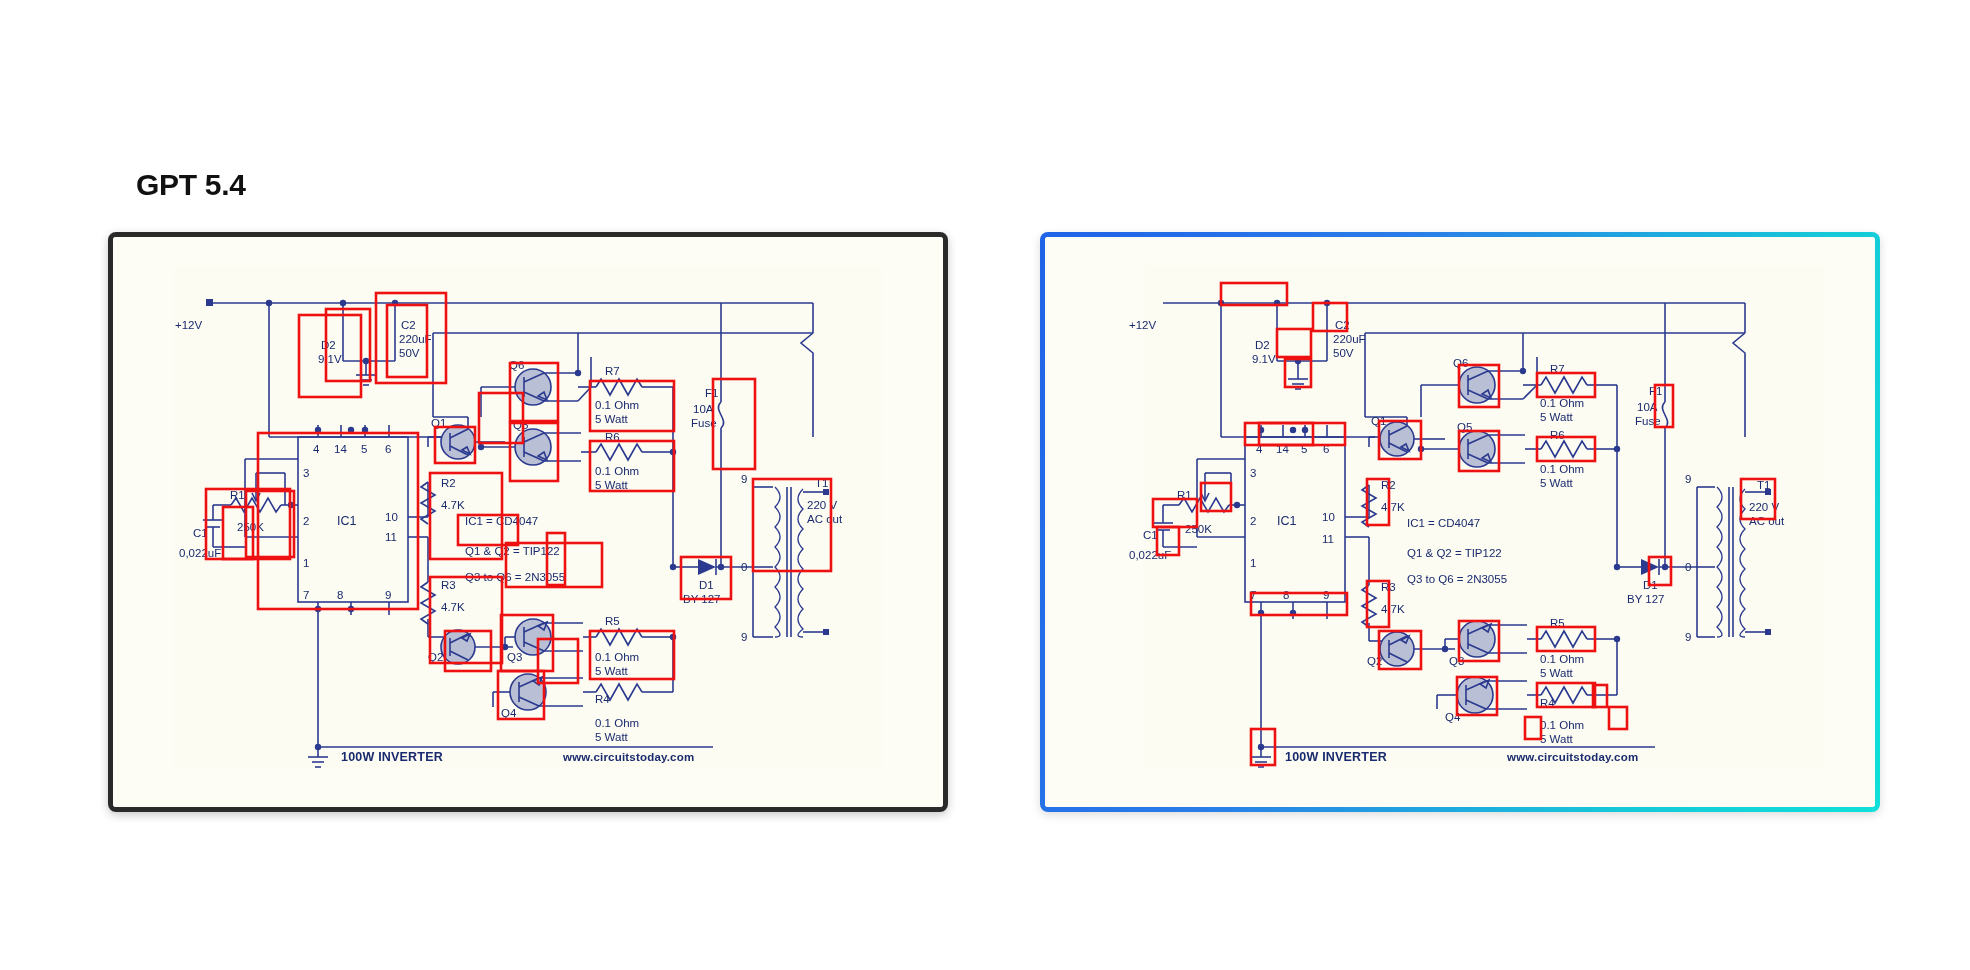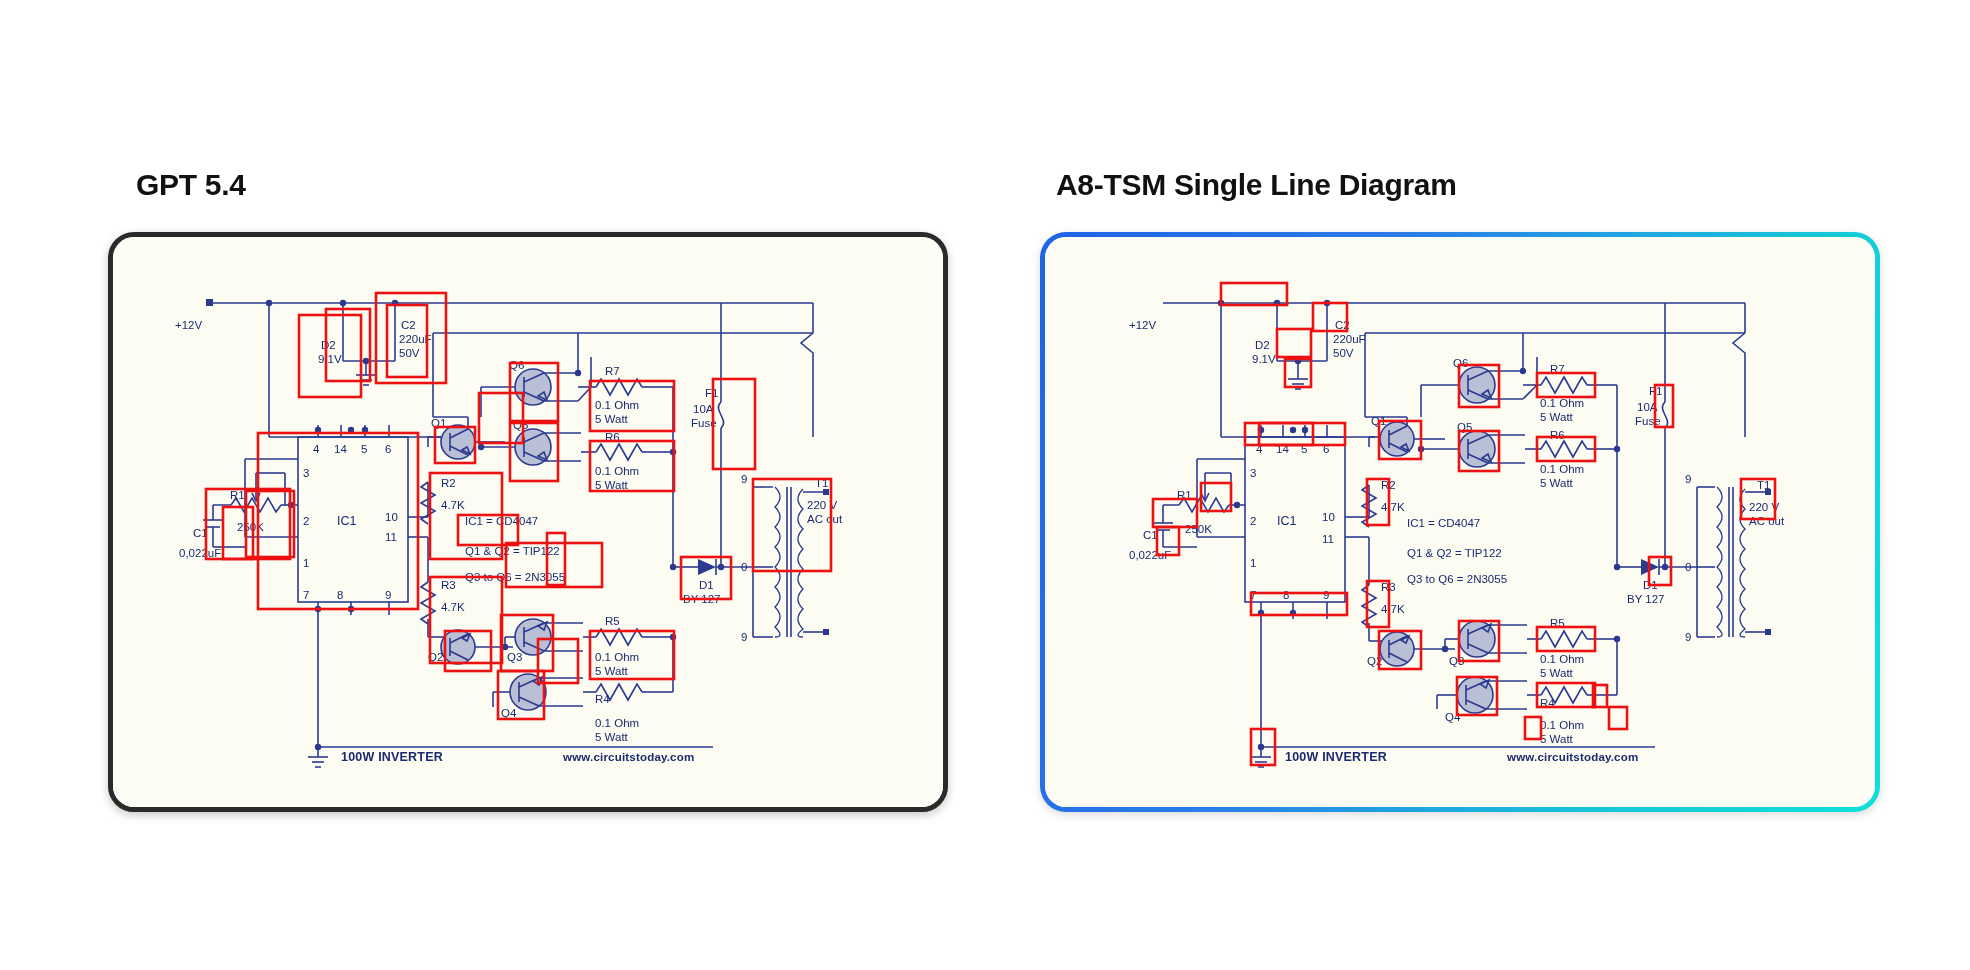--- a/index.html
+++ b/index.html
@@ -20,21 +20,21 @@
     color: #111111;
     letter-spacing: -0.3px;
     white-space: nowrap;
   }
   #title-left  { left: 136px; top: 168px; }
   #title-right { left: 1056px; top: 168px; }
 
   .card {
     position: absolute;
     width: 840px; height: 580px;
-    border-radius: 26px;
+    border-radius: 8px;
     background: #ffffff;
     overflow: hidden;
   }
   #card-left  { left: 108px;  top: 232px; border: 5px solid #2a2a2a; box-shadow: 0 3px 10px rgba(0,0,0,.22); }
   #card-right { left: 1040px; top: 232px; border: 5px solid transparent;
                 background-image: linear-gradient(#fff,#fff), linear-gradient(110deg,#1f63e8 0%, #2a7ce8 35%, #16c8d8 75%, #0fe0d8 100%);
                 background-origin: border-box; background-clip: padding-box, border-box;
                 box-shadow: 0 3px 10px rgba(0,0,0,.14); }
 
   .sheet {
@@ -371,21 +371,20 @@
           <rect class="box" x="393" y="306" width="96" height="44"></rect>
           <rect class="box" x="434" y="296" width="18" height="52"></rect>
           <rect class="box" x="568" y="320" width="50" height="42"></rect>
           <rect class="box" x="600" y="142" width="42" height="90"></rect>
           <rect class="box" x="640" y="242" width="78" height="92"></rect>
         </g>
       </svg>
     </div>
   </div>
 
-  <div class="panel-title" id="title-right">A8-TSM Single Line Diagram</div>
 
   <div class="card" id="card-right">
     <div class="sheet">
       <svg class="schem" viewBox="0 0 830 570">
 
         <rect class="wm" x="100" y="30" width="680" height="500"></rect>
 
         <g>
           <path class="wire" d="M118 66 H700"></path>
           <circle class="node" cx="176" cy="66" r="3.2"></circle>

